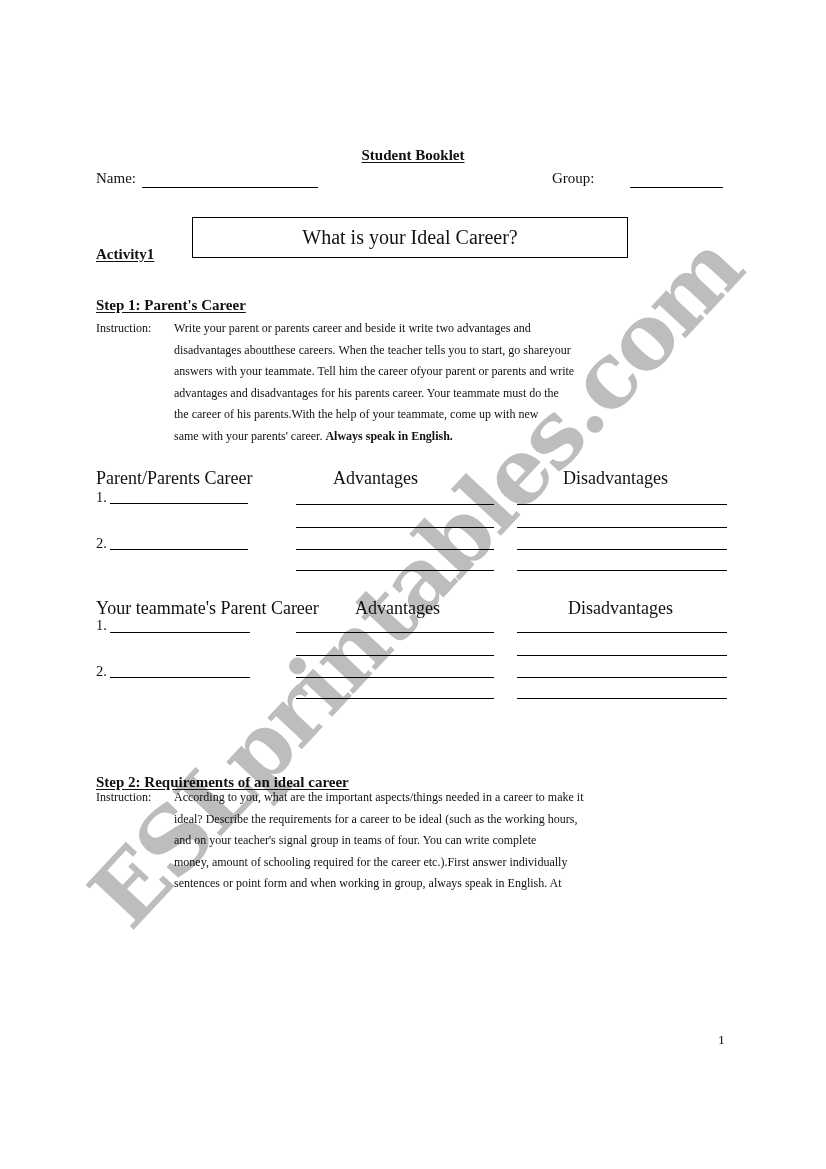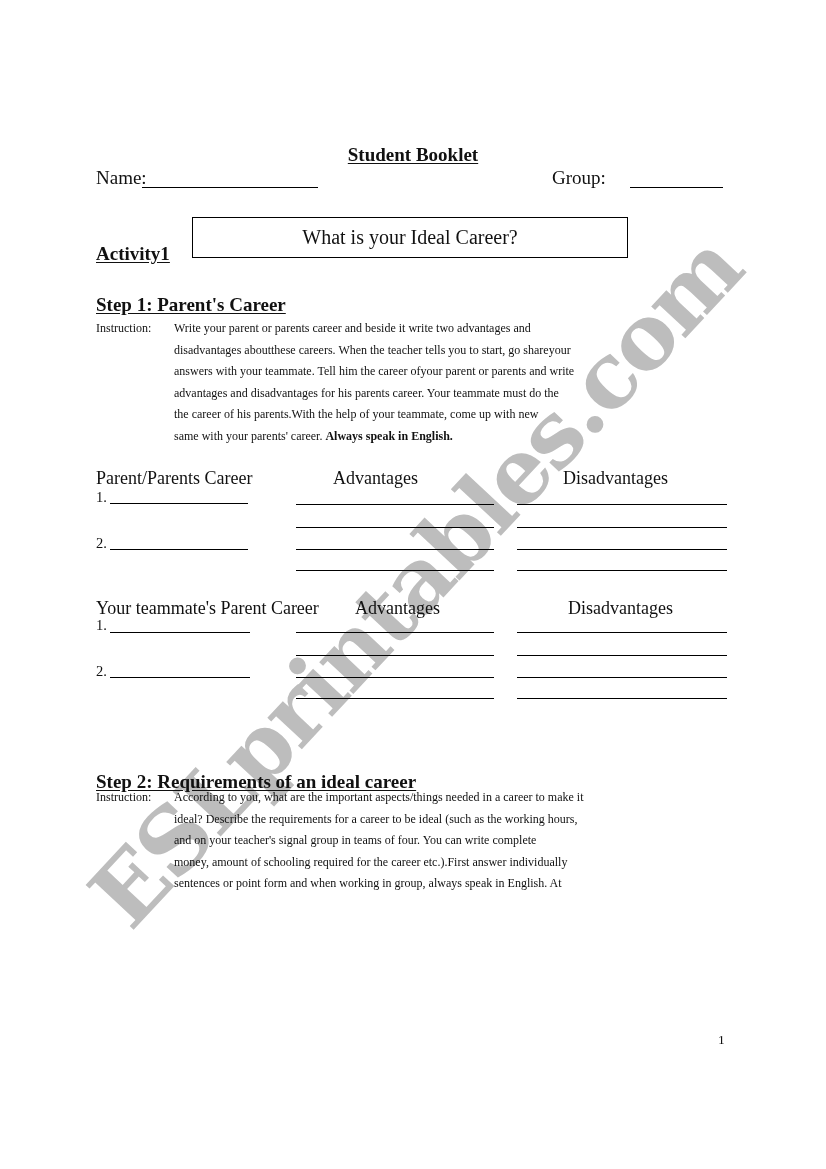--- a/index.html
+++ b/index.html
@@ -8,21 +8,21 @@
     width:826px;height:1169px;
     background:#ffffff;
     font-family:"Liberation Serif", serif;
     color:#111;
     overflow:hidden;
   }
   .abs{position:absolute;}
   .b{font-weight:bold;}
   .u{text-decoration:underline;text-underline-offset:2px;}
   .t14{font-size:12px;line-height:21.5px;}
-  .t15{font-size:19px;line-height:18px;}
+  .t15{font-size:15px;line-height:18px;}
   #watermark{
     left:-55px;top:528px;width:940px;
     font-family:"DejaVu Serif", serif;
     font-weight:bold;
     font-size:90px;
     letter-spacing:-3px;
     color:#b4b4b4;
     opacity:0.88;
     text-align:center;
     transform:rotate(-47deg);

